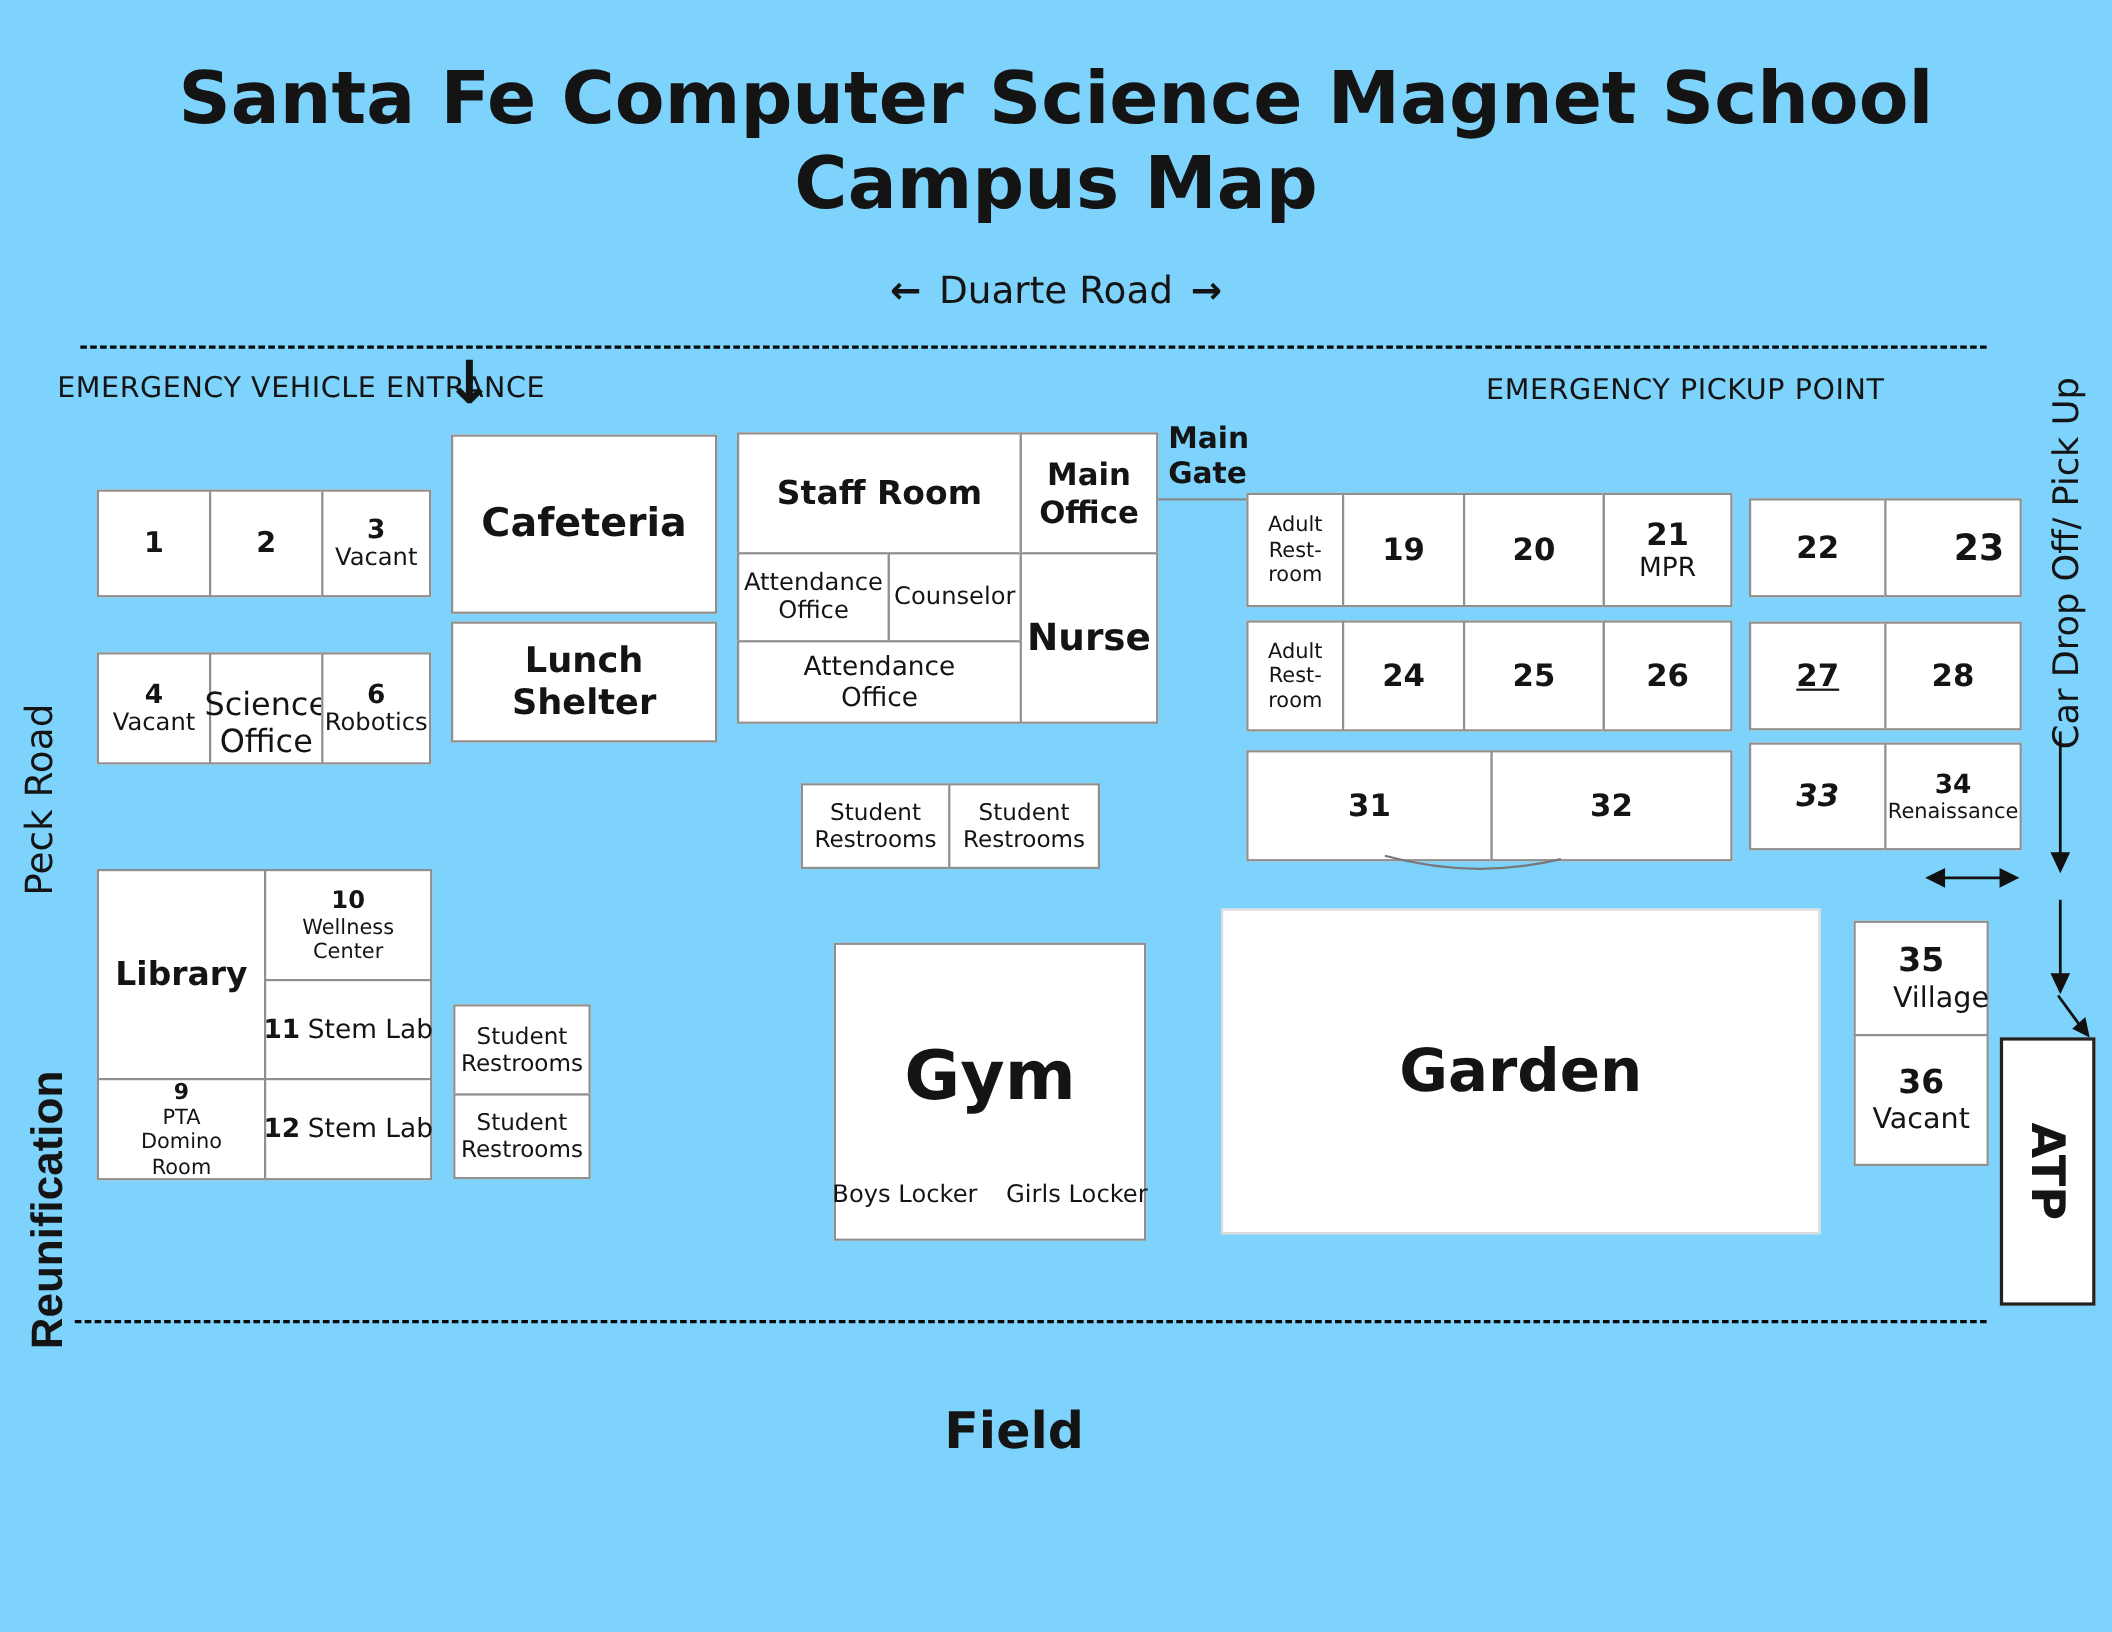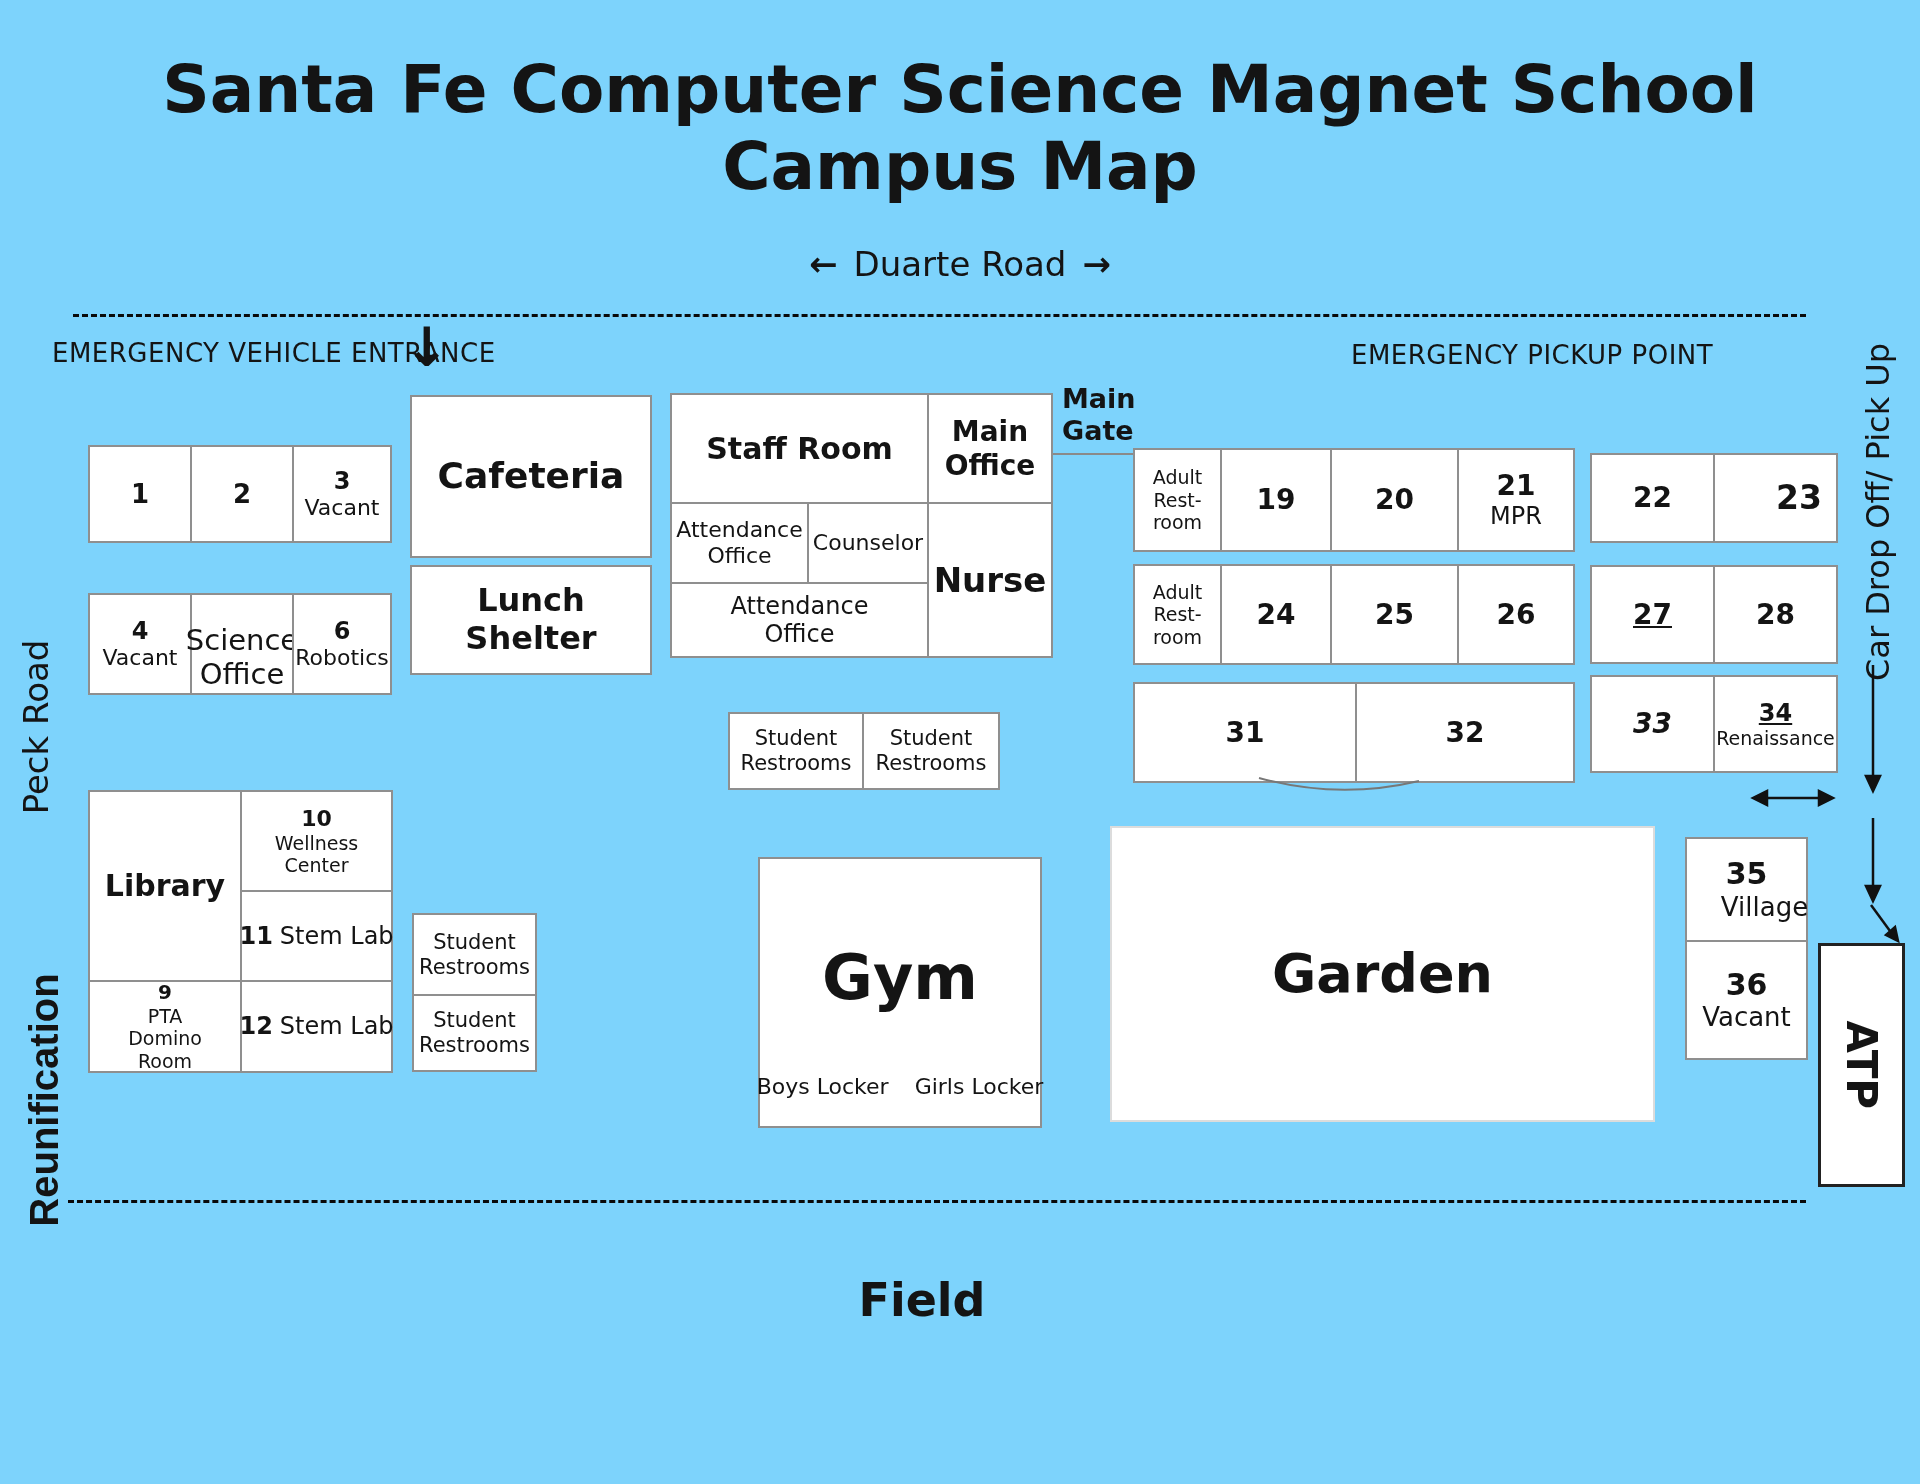--- a/index.html
+++ b/index.html
@@ -153,21 +153,21 @@
       <span class="num" style="font-size:28px;">32</span>
     </div>
   <svg style="left:1253px; top:772px;" width="172" height="30" viewBox="0 0 172 30">
     <path d="M 6 6 Q 86 28 166 9" fill="none" stroke="#777" stroke-width="2"></path>
   </svg>
 
   <div class="cell" style="left:1590px; top:675px; width:125px; height:98px;font-style:italic;">
       <span class="num" style="font-size:28px;">33</span>
     </div>
   <div class="cell" style="left:1713px; top:675px; width:125px; height:98px;">
-    <span class="num" style="font-size:24px;text-decoration:underline;">34</span>
+    <span class="num" style="font-size:24px;">34</span>
     <span class="nm" style="font-size:19px;">Renaissance</span>
   </div>
 
   <div class="cell" style="left:728px; top:712px; width:136px; height:78px;">
       <span class="nm" style="font-size:21px;">Student Restrooms</span>
     </div>
   <div class="cell" style="left:862px; top:712px; width:138px; height:78px;">
       <span class="nm" style="font-size:21px;">Student Restrooms</span>
     </div>
 

